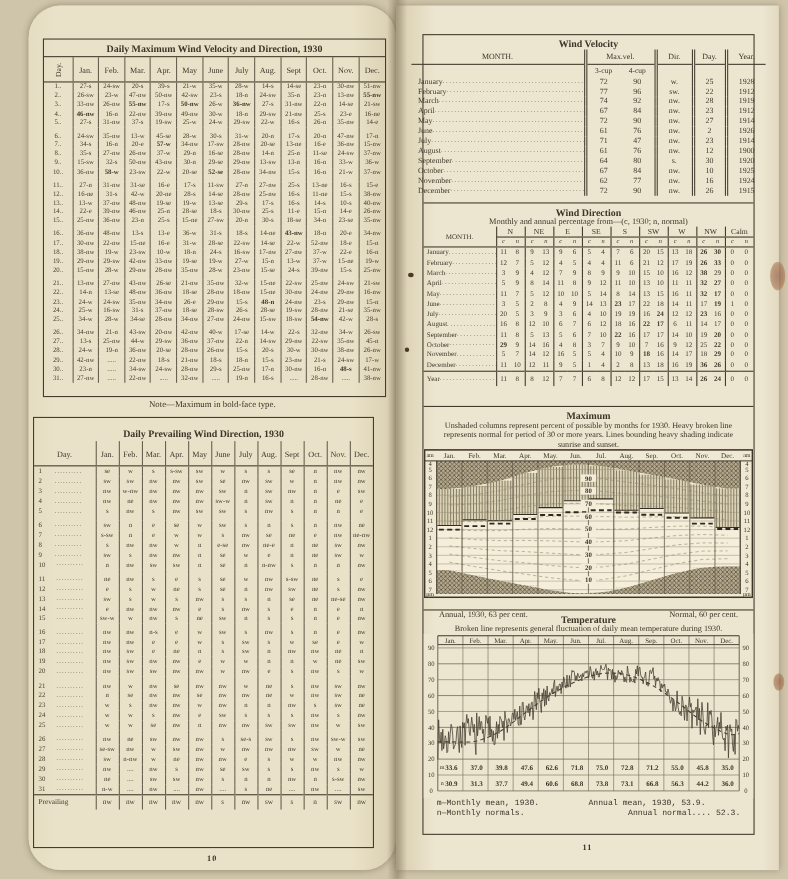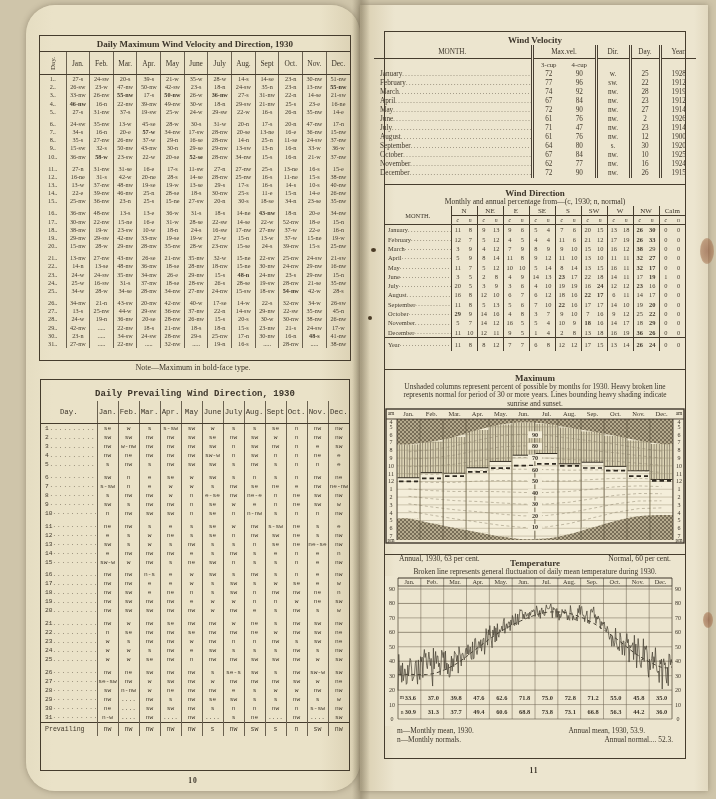--- a/index.html
+++ b/index.html
@@ -57,21 +57,21 @@
   .wd td,.wd th{text-align:center;font-size:6.4px;}
   .wd .grp{border-left:1.6px solid #453c2d;}
   .wd thead th{border-bottom:1px solid #453c2d;}
   .wd .gname{font-size:7px;height:9px;}
   .wd .cn{font-style:italic;font-size:5.8px;height:8px;}
   .wd tbody td{height:9.3px;line-height:9.3px;color:#423a2d;}
   .wd .yr td{border-top:1px solid #453c2d;height:13px;line-height:13px;}
   .wd tbody td.mcell{text-align:left;}
 
   .cap-row{display:flex;justify-content:space-between;padding:10px 14px 0 14px;font-size:7.6px;}
-  .leg-row{display:flex;justify-content:space-between;padding:1px 12px 0 12px;font-size:7.4px;line-height:8.6px;}
+  .leg-row{display:flex;justify-content:space-between;padding:1px 12px 0 12px;font-size:7.4px;line-height:8.6px;font-family:Liberation Mono, monospace;}
   svg{display:block;margin:0 auto;}
   svg text{font-family:"Liberation Serif","DejaVu Serif",serif;fill:#3c352a;}
 </style>
 </head>
 <body>
 
 <div class="gutter"></div>
 <div class="speck" style="left:371px;top:248px;width:5px;height:4px;"></div>
 <div class="speck" style="left:368px;top:316px;width:4px;height:4px;"></div>
 <div class="stain" style="left:700px;top:238px;width:14px;height:26px;"></div>
@@ -653,21 +653,21 @@
             <td>16-s</td>
             <td>.....</td>
             <td>28-nw</td>
             <td>.....</td>
             <td>38-nw</td>
           </tr>
         </tbody>
       </table>
   </div>
   <div class="note" style="top:358px;">Note—Maximum in bold-face type.</div>
-  <div class="box" id="box-prevailing" style="left:14px;top:374px;width:308px;height:390px;font-family:Liberation Mono, monospace;">
+  <div class="box" id="box-prevailing" style="left:4px;top:374px;width:308px;height:390px;">
     <div class="ttl" style="font-size:9px;height:15px;line-height:16px;border-bottom:none;margin-top:6px;">Daily Prevailing Wind Direction, 1930</div>
     <table class="t1 t2" id="tbl-prevailing">
         <colgroup>
           <col style="width:56px">
           <col>
           <col>
           <col>
           <col>
           <col>
           <col>

